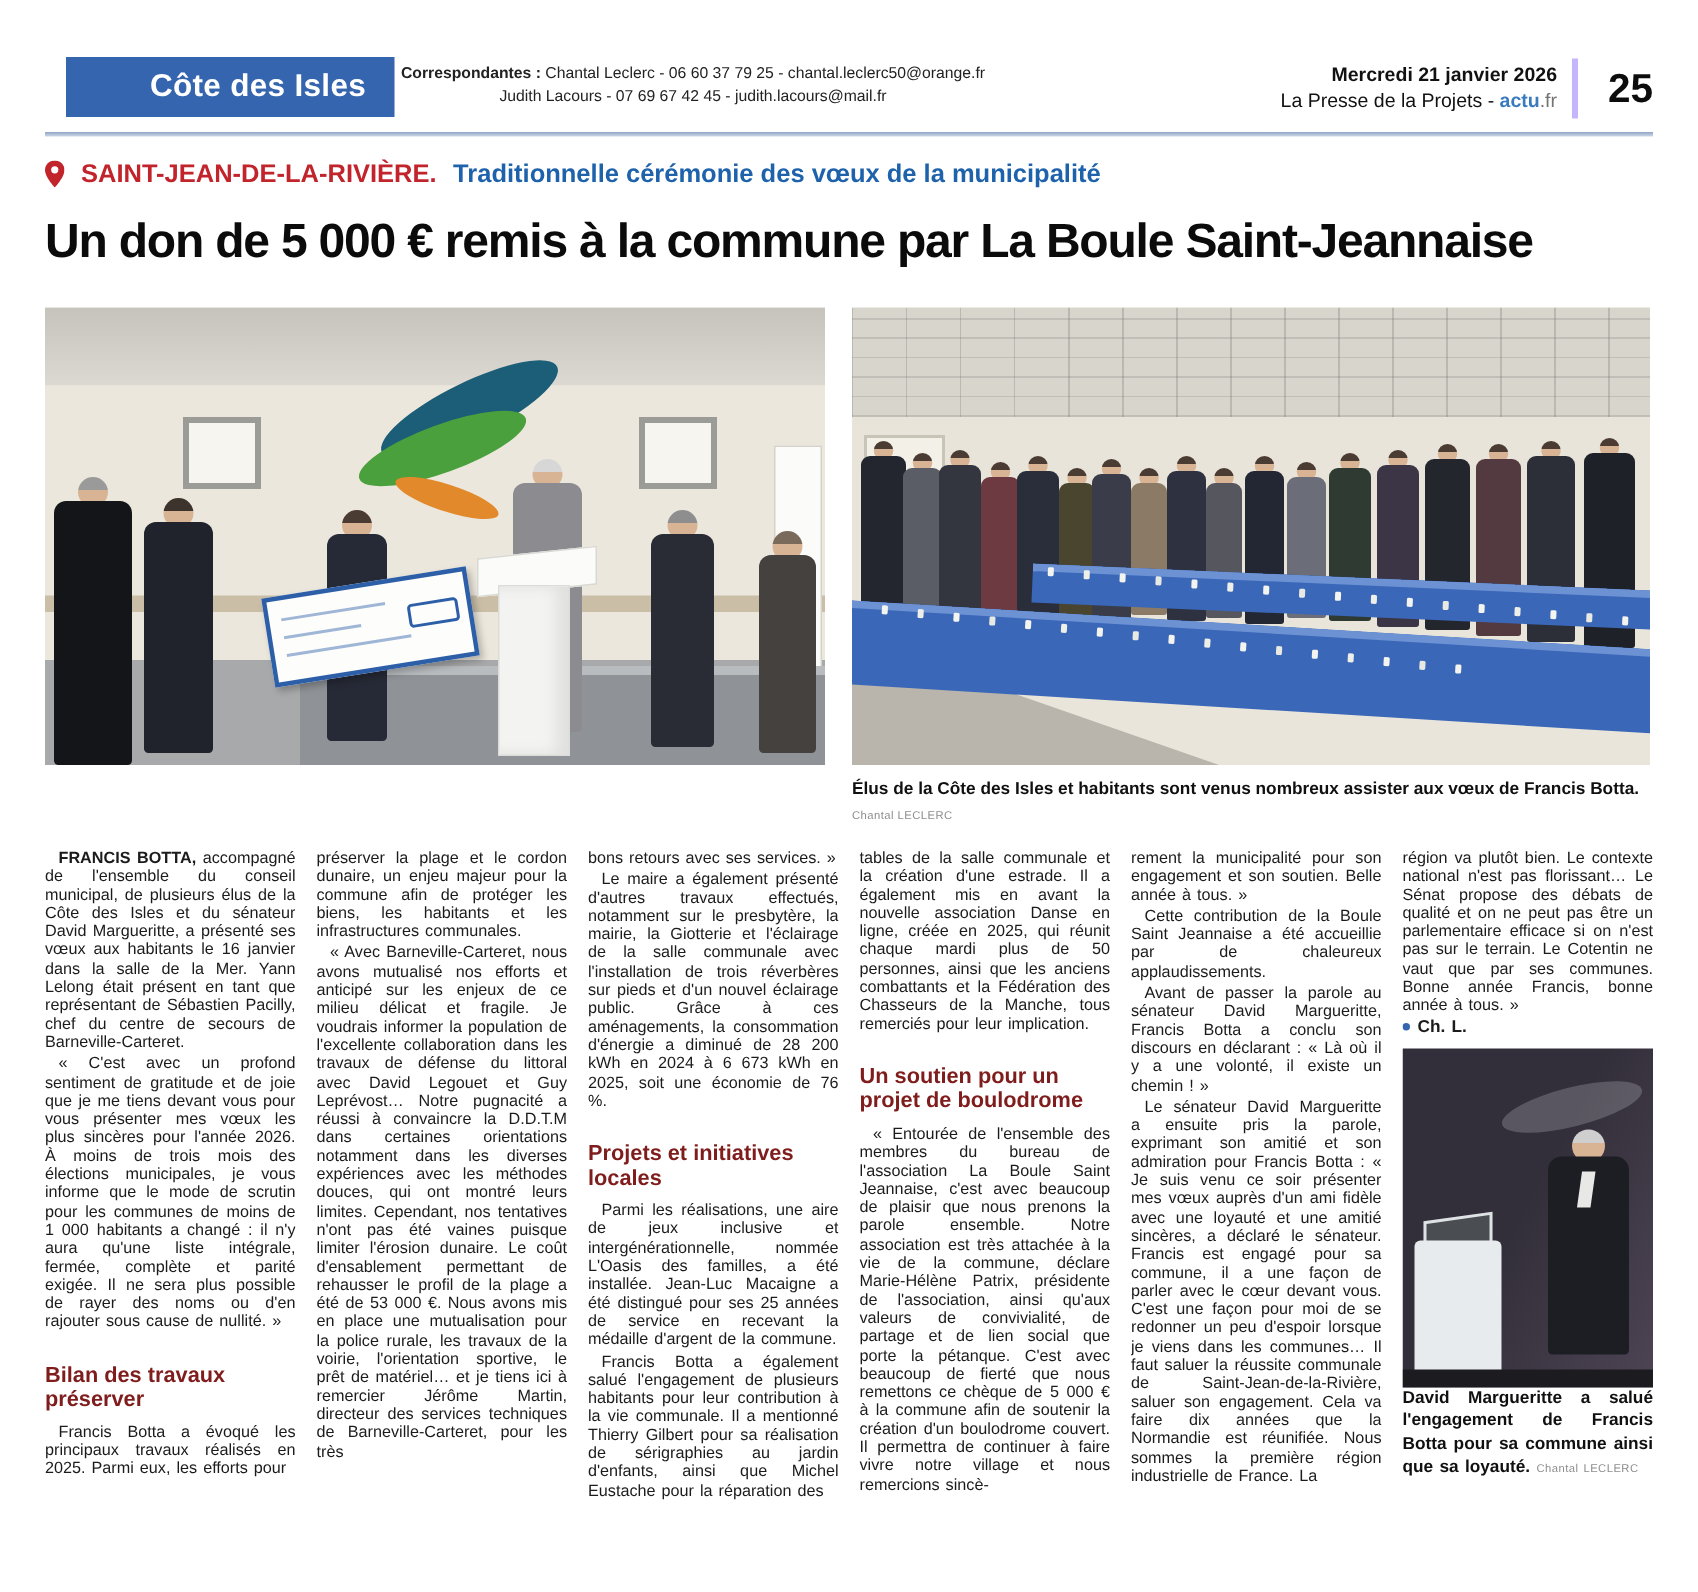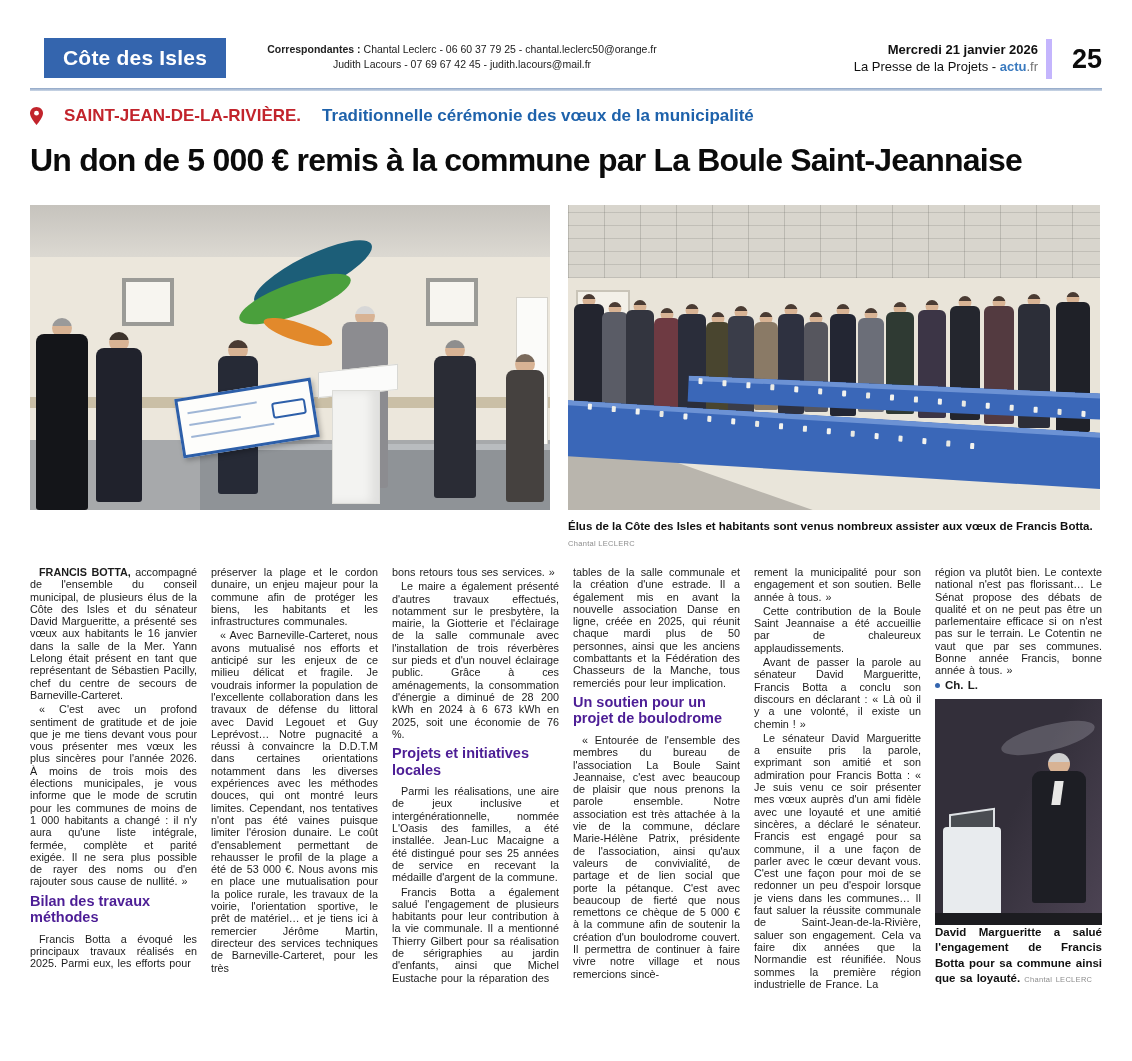--- a/index.html
+++ b/index.html
@@ -1,31 +1,31 @@
 <!DOCTYPE html>
 <html><head>
 <meta charset="utf-8">
 <style>
   html,body{margin:0;padding:0;background:#ffffff;}
   .page{position:relative;width:1132px;height:1061px;background:#fff;font-family:"Liberation Sans",sans-serif;overflow:hidden;color:#1b1b1b;}
 
   
   .header{position:absolute;left:30px;top:34px;width:1072px;height:50px;}
-  .section-box{position:absolute;left:14px;top:4px;width:182px;height:40px;background:#3465ae;color:#fff;display:flex;align-items:center;justify-content:center;font-size:21px;font-weight:bold;letter-spacing:.2px;}
+  .section-box{position:absolute;left:14px;top:4px;width:182px;height:40px;background:#3465ae;color:#fff;display:flex;align-items:center;justify-content:center;font-size:21px;font-weight:bold;letter-spacing:.2px;padding-left:37px;}
   .correspondents{position:absolute;left:212px;top:8px;width:440px;text-align:center;font-size:10.5px;line-height:15px;color:#222;}
   .correspondents b{font-weight:bold;}
   .masthead{position:absolute;right:64px;top:7px;text-align:right;font-size:13px;line-height:17px;color:#111;}
   .masthead .date{font-weight:bold;}
   .actu{color:#3a7abf;font-weight:bold;}
   .frpart{color:#737373;}
-  .pageno{position:absolute;right:0;top:5px;width:50px;height:40px;border-left:6px solid #c4b5fd;display:flex;align-items:center;justify-content:flex-end;font-size:27px;font-weight:bold;color:#0c0c0c;}
+  .pageno{position:absolute;right:0;top:5px;width:50px;height:40px;border-left:4px solid #c4b5fd;display:flex;align-items:center;justify-content:flex-end;font-size:27px;font-weight:bold;color:#0c0c0c;}
   .header-rule{position:absolute;left:30px;top:88px;width:1072px;height:3px;background:linear-gradient(#8fa6c6,#cdd8e7);}
 
   
-  .kicker{position:absolute;left:30px;top:106px;display:flex;align-items:center;gap:21px;font-size:17px;font-weight:bold;white-space:nowrap;}
+  .kicker{position:absolute;left:30px;top:106px;display:flex;align-items:center;gap:11px;font-size:17px;font-weight:bold;white-space:nowrap;}
   .kicker .loc{color:#c2242c;}
   .kicker .sub{color:#1e62ab;}
   .pin{width:13px;height:18px;flex:0 0 auto;}
   .headline{position:absolute;left:30px;top:142px;width:1078px;font-size:32px;font-weight:800;letter-spacing:-.8px;color:#0b0b0b;white-space:nowrap;}
 
   
   .photo{position:absolute;overflow:hidden;background:#e9e5da;}
   .photo-left{left:30px;top:205px;width:520px;height:305px;}
   .photo-right{left:568px;top:205px;width:532px;height:305px;}
   .lp-ceiling{position:absolute;left:0;top:0;width:100%;height:17%;background:linear-gradient(#c6c3bd,#dcd9d2);}
@@ -66,21 +66,21 @@
   .caption-right{left:568px;top:519px;width:532px;}
   .credit{font-size:7.5px;color:#8d8d8d;font-weight:normal;letter-spacing:.3px;}
   .credit.block{display:block;margin-top:1px;}
 
   
   .columns{position:absolute;left:30px;top:566px;width:1072px;height:488px;display:flex;gap:14px;}
   .col{flex:1 1 0;overflow:hidden;font-size:10.8px;line-height:12.3px;text-align:justify;word-spacing:1px;color:#1b1b1b;}
   .col p{margin:0 0 2px 0;text-indent:9px;}
   .col p.cont{text-indent:0;}
   .lead-strong{font-weight:bold;}
-  .subhead{font-size:14.5px;line-height:16.5px;font-weight:bold;margin:5px 0 7px;color:#4c1d95;text-align:left;word-spacing:0;}
+  .subhead{font-size:14.5px;line-height:16.5px;font-weight:bold;margin:21px 0 7px;color:#7f1d1d;text-align:left;word-spacing:0;}
   .byline{text-align:left;margin-top:6px;font-weight:bold;font-size:11.5px;text-indent:0 !important;}
   .byline .dot{display:inline-block;width:5px;height:5px;border-radius:50%;background:#3465ae;margin-right:5px;vertical-align:1px;}
 
   
   .photo-bottom{position:relative;width:100%;height:226px;margin-top:8px;overflow:hidden;background:linear-gradient(118deg,#332f3a 48%,#4d4454 100%);}
   .bp-arc{position:absolute;right:6px;top:26px;width:96px;height:26px;border-radius:50%;background:rgba(228,228,238,.22);transform:rotate(-14deg);}
   .bp-band{position:absolute;left:0;bottom:0;width:100%;height:12px;background:#1c1c20;}
   .bp-podium{position:absolute;left:8px;bottom:10px;width:58px;height:88px;background:#e8ebee;border-radius:4px 4px 0 0;}
   .bp-screen{position:absolute;left:14px;bottom:92px;width:42px;height:18px;background:#4a4d52;transform:skewY(-8deg);border:2px solid #dfe2e5;}
   .bp-man{position:absolute;right:16px;bottom:22px;width:54px;height:150px;}
@@ -183,31 +183,31 @@
   <div class="caption caption-right">
     <span>Élus de la Côte des Isles et habitants sont venus nombreux assister aux vœux de Francis Botta.</span>
     <span class="credit block">Chantal LECLERC</span>
   </div>
 
   <div class="columns">
 
     <div class="col">
       <p><span class="lead-strong">FRANCIS BOTTA,</span> <span>accompagné de l'ensemble du conseil municipal, de plusieurs élus de la Côte des Isles et du sénateur David Margueritte, a présenté ses vœux aux habitants le 16 janvier dans la salle de la Mer. Yann Lelong était présent en tant que représentant de Sébastien Pacilly, chef du centre de secours de Barneville-Carteret.</span></p>
       <p><span>« C'est avec un profond sentiment de gratitude et de joie que je me tiens devant vous pour vous présenter mes vœux les plus sincères pour l'année 2026. À moins de trois mois des élections municipales, je vous informe que le mode de scrutin pour les communes de moins de 1 000 habitants a changé : il n'y aura qu'une liste intégrale, fermée, complète et parité exigée. Il ne sera plus possible de rayer des noms ou d'en rajouter sous cause de nullité. »</span></p>
-      <h3 class="subhead">Bilan des travaux méthodes</h3>
+      <h3 class="subhead">Bilan des travaux préserver</h3>
       <p><span>Francis Botta a évoqué les principaux travaux réalisés en 2025. Parmi eux, les efforts pour</span></p>
     </div>
 
     <div class="col">
       <p class="cont"><span>préserver la plage et le cordon dunaire, un enjeu majeur pour la commune afin de protéger les biens, les habitants et les infrastructures communales.</span></p>
       <p><span>« Avec Barneville-Carteret, nous avons mutualisé nos efforts et anticipé sur les enjeux de ce milieu délicat et fragile. Je voudrais informer la population de l'excellente collaboration dans les travaux de défense du littoral avec David Legouet et Guy Leprévost… Notre pugnacité a réussi à convaincre la D.D.T.M dans certaines orientations notamment dans les diverses expériences avec les méthodes douces, qui ont montré leurs limites. Cependant, nos tentatives n'ont pas été vaines puisque limiter l'érosion dunaire. Le coût d'ensablement permettant de rehausser le profil de la plage a été de 53 000 €. Nous avons mis en place une mutualisation pour la police rurale, les travaux de la voirie, l'orientation sportive, le prêt de matériel… et je tiens ici à remercier Jérôme Martin, directeur des services techniques de Barneville-Carteret, pour les très</span></p>
     </div>
 
     <div class="col">
-      <p class="cont"><span>bons retours tous ses services. »</span></p>
+      <p class="cont"><span>bons retours avec ses services. »</span></p>
       <p><span>Le maire a également présenté d'autres travaux effectués, notamment sur le presbytère, la mairie, la Giotterie et l'éclairage de la salle communale avec l'installation de trois réverbères sur pieds et d'un nouvel éclairage public. Grâce à ces aménagements, la consommation d'énergie a diminué de 28 200 kWh en 2024 à 6 673 kWh en 2025, soit une économie de 76 %.</span></p>
       <h3 class="subhead">Projets et initiatives locales</h3>
       <p><span>Parmi les réalisations, une aire de jeux inclusive et intergénérationnelle, nommée L'Oasis des familles, a été installée. Jean-Luc Macaigne a été distingué pour ses 25 années de service en recevant la médaille d'argent de la commune.</span></p>
       <p><span>Francis Botta a également salué l'engagement de plusieurs habitants pour leur contribution à la vie communale. Il a mentionné Thierry Gilbert pour sa réalisation de sérigraphies au jardin d'enfants, ainsi que Michel Eustache pour la réparation des</span></p>
     </div>
 
     <div class="col">
       <p class="cont"><span>tables de la salle communale et la création d'une estrade. Il a également mis en avant la nouvelle association Danse en ligne, créée en 2025, qui réunit chaque mardi plus de 50 personnes, ainsi que les anciens combattants et la Fédération des Chasseurs de la Manche, tous remerciés pour leur implication.</span></p>
       <h3 class="subhead">Un soutien pour un projet de boulodrome</h3>
       <p><span>« Entourée de l'ensemble des membres du bureau de l'association La Boule Saint Jeannaise, c'est avec beaucoup de plaisir que nous prenons la parole ensemble. Notre association est très attachée à la vie de la commune, déclare Marie-Hélène Patrix, présidente de l'association, ainsi qu'aux valeurs de convivialité, de partage et de lien social que porte la pétanque. C'est avec beaucoup de fierté que nous remettons ce chèque de 5 000 € à la commune afin de soutenir la création d'un boulodrome couvert. Il permettra de continuer à faire vivre notre village et nous remercions sincè-</span></p>

